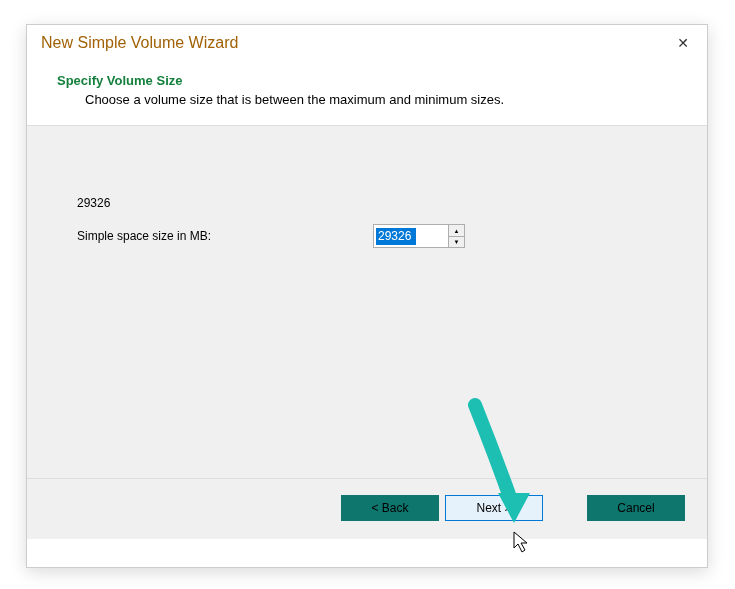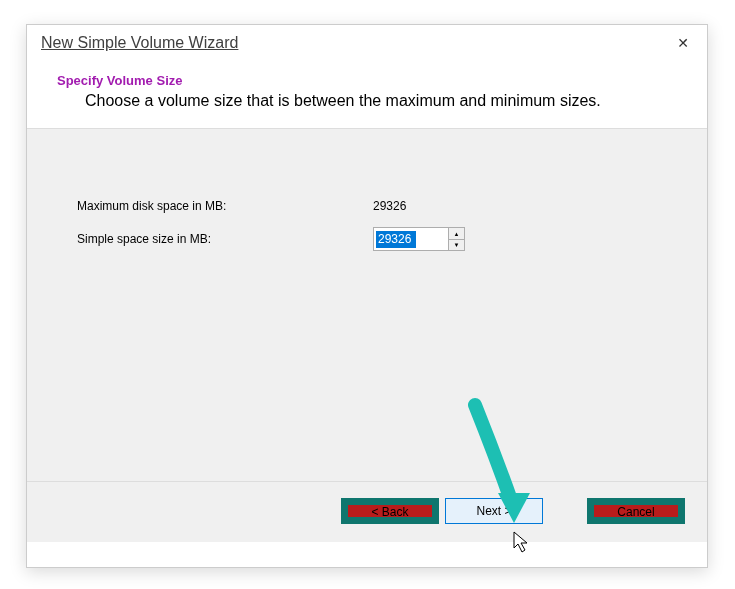--- a/index.html
+++ b/index.html
@@ -27,42 +27,41 @@
     .titlebar {
       display: flex;
       justify-content: space-between;
       align-items: center;
       padding: 8px 12px 6px 14px;
       background: #ffffff;
     }
     .titlebar-title {
       font-size: 16px;
       font-weight: 400;
-      color: #404040;
-      text-decoration: underline;
+      color: #a16207;
     }
     .close-btn {
       font-size: 14px;
       color: #333333;
       cursor: pointer;
       padding: 2px 6px;
       font-weight: 300;
     }
     .header-section {
       background: #ffffff;
       padding: 14px 30px 18px 30px;
     }
     .header-title {
       font-size: 13px;
       font-weight: bold;
-      color: #a21caf;
+      color: #15803d;
       margin-bottom: 4px;
     }
     .header-subtitle {
-      font-size: 16px;
+      font-size: 13px;
       color: #000000;
       margin-left: 28px;
     }
     .separator-top {
       border-top: 1px solid #dddddd;
     }
     .content-area {
       background: #f0f0f0;
       height: 352px;
       padding: 70px 50px 30px 50px;
@@ -142,22 +141,22 @@
     .button-bar {
       background: #f0f0f0;
       padding: 16px 22px 18px 22px;
       display: flex;
       justify-content: flex-end;
       gap: 6px;
     }
     .btn {
       width: 98px;
       height: 26px;
-      background: #b91c1c;
-      border: 7px solid #0f766e;
+      background: #0f766e;
+      border: 3px solid #0f766e;
       font-size: 12px;
       font-family: inherit;
       color: #000000;
       cursor: pointer;
     }
     .btn-next {
       background: #e5f1fb;
       border: 1px solid #0078d7;
     }
     .btn-cancel {
@@ -187,21 +186,20 @@
 
   <div class="header-section">
     <div class="header-title">Specify Volume Size</div>
     <div class="header-subtitle">Choose a volume size that is between the maximum and minimum sizes.</div>
   </div>
 
   <div class="separator-top"></div>
 
   <div class="content-area">
     <div class="field-row">
-      <div class="field-label">Maximum disk space in MB:</div>
       <div class="field-value">29326</div>
     </div>
     <div class="field-row">
       <div class="field-label">Simple space size in MB:</div>
       <div class="spinner-container">
         <input class="spinner-input" type="text" value="29326" style="">
         <div class="spinner-highlight">29326</div>
         <div class="spinner-buttons">
           <div class="spinner-up">▲</div>
           <div class="spinner-down">▼</div>

